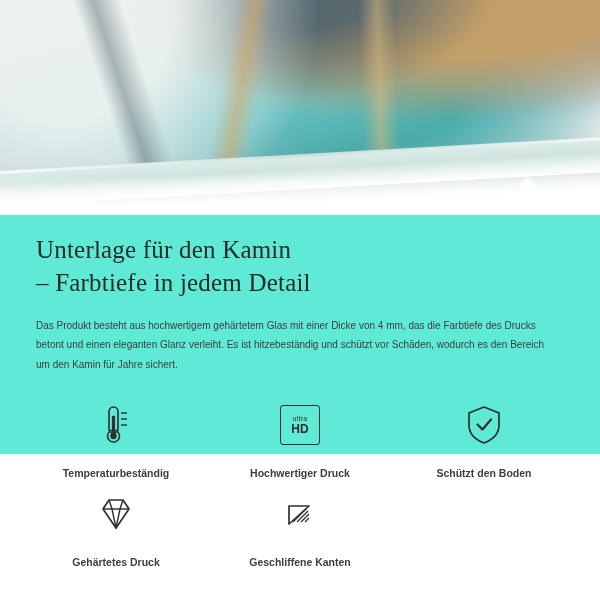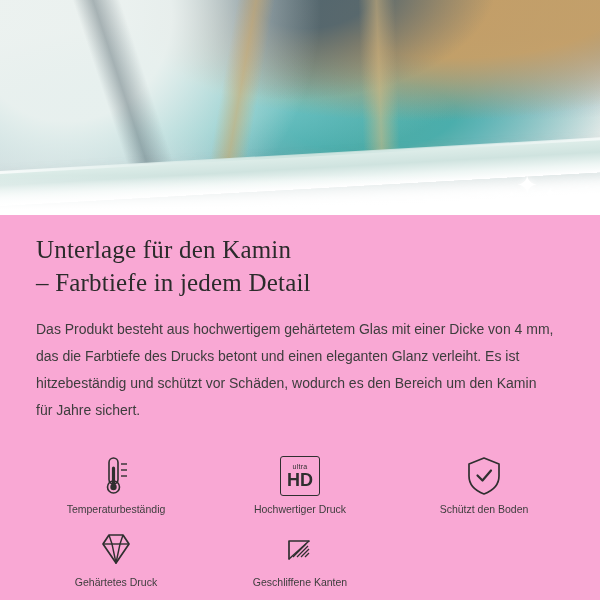--- a/index.html
+++ b/index.html
@@ -9,22 +9,22 @@
   body {
     width: 600px;
     height: 600px;
     background: #ffffff;
     font-family: "Liberation Sans", sans-serif;
     overflow: hidden;
   }
   .page {
     position: relative;
     width: 600px;
-    height: 600px;
-    background: #f9a8d4;
+    height: 454px;
+    background: #5eead4;
     box-sizing: border-box;
   }
 
   
   .hero {
     position: relative;
     width: 600px;
     height: 215px;
     overflow: hidden;
     background: #ffffff;
@@ -108,21 +108,21 @@
     line-height: 1.33;
     color: #2b2b2b;
     font-weight: 400;
     margin: 0 0 16px 0;
     letter-spacing: 0.2px;
   }
   .headline .line2 {
     display: block;
   }
   .body-text {
-    font-size: 14px;
+    font-size: 10px;
     line-height: 1.95;
     color: #3d3d3d;
     margin: 0;
     max-width: 520px;
   }
 
   
   .features {
     display: grid;
     grid-template-columns: repeat(3, 1fr);
@@ -136,25 +136,26 @@
     align-items: center;
     justify-content: flex-start;
   }
   .feature-icon {
     height: 46px;
     display: flex;
     align-items: center;
     justify-content: center;
   }
   .feature-label {
-    margin-top: 4px;
+    margin-top: 19px;
     font-size: 10.5px;
     color: #3d3d3d;
     text-align: center;
     line-height: 1.3;
+    font-weight: bold;
   }
 
   
   .hd-badge {
     width: 38px;
     height: 38px;
     border: 1.6px solid #2f2f2f;
     border-radius: 3px;
     display: flex;
     flex-direction: column;
@@ -162,21 +163,21 @@
     justify-content: center;
     line-height: 1;
   }
   .hd-badge .ultra {
     font-size: 7px;
     letter-spacing: 0.3px;
     color: #2f2f2f;
     margin-bottom: 1px;
   }
   .hd-badge .hd {
-    font-size: 18px;
+    font-size: 12px;
     font-weight: 700;
     color: #2f2f2f;
   }
   svg { display: block; }
 </style>
 </head>
 <body>
 
 <div class="page">
 

